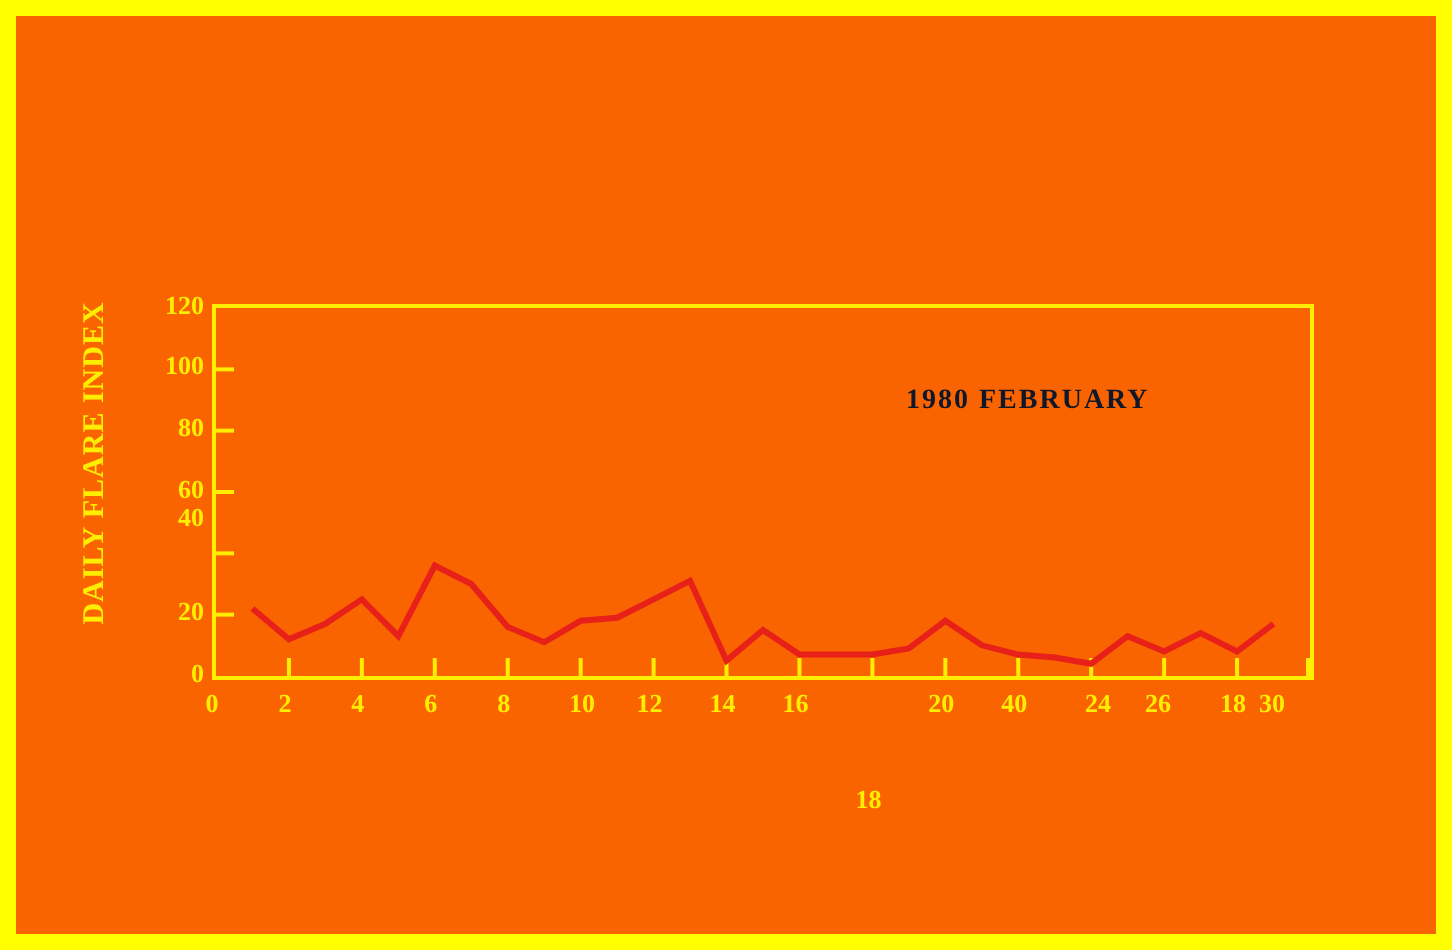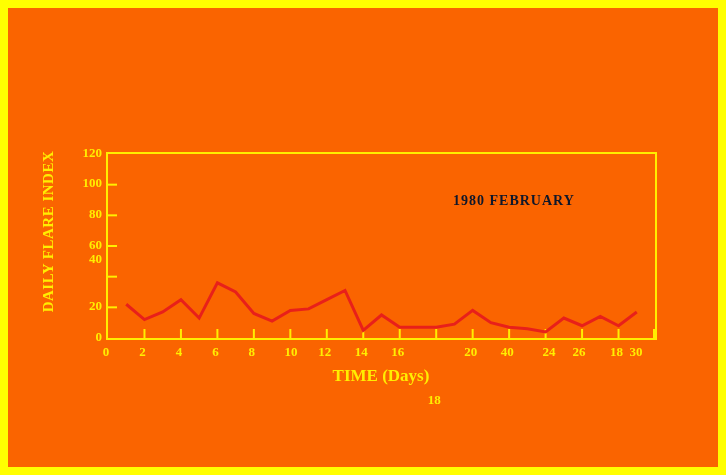--- a/index.html
+++ b/index.html
@@ -183,15 +183,14 @@
       <div class="xtick" style="left: 291.733px;">16</div>
       <div class="xtick" style="left: 328.2px; margin-top: 48px;">18</div>
       <div class="xtick" style="left: 364.667px;">20</div>
       <div class="xtick" style="left: 401.133px;">40</div>
       <div class="xtick" style="left: 443px;">24</div>
       <div class="xtick" style="left: 473px;">26</div>
       <div class="xtick" style="left: 510.533px;">18</div>
       <div class="xtick" style="left: 530px;">30</div>
     </div>
 
-  <div id="xlabel">TIME (Days)</div>
 
 </div>
 
 </body></html>

